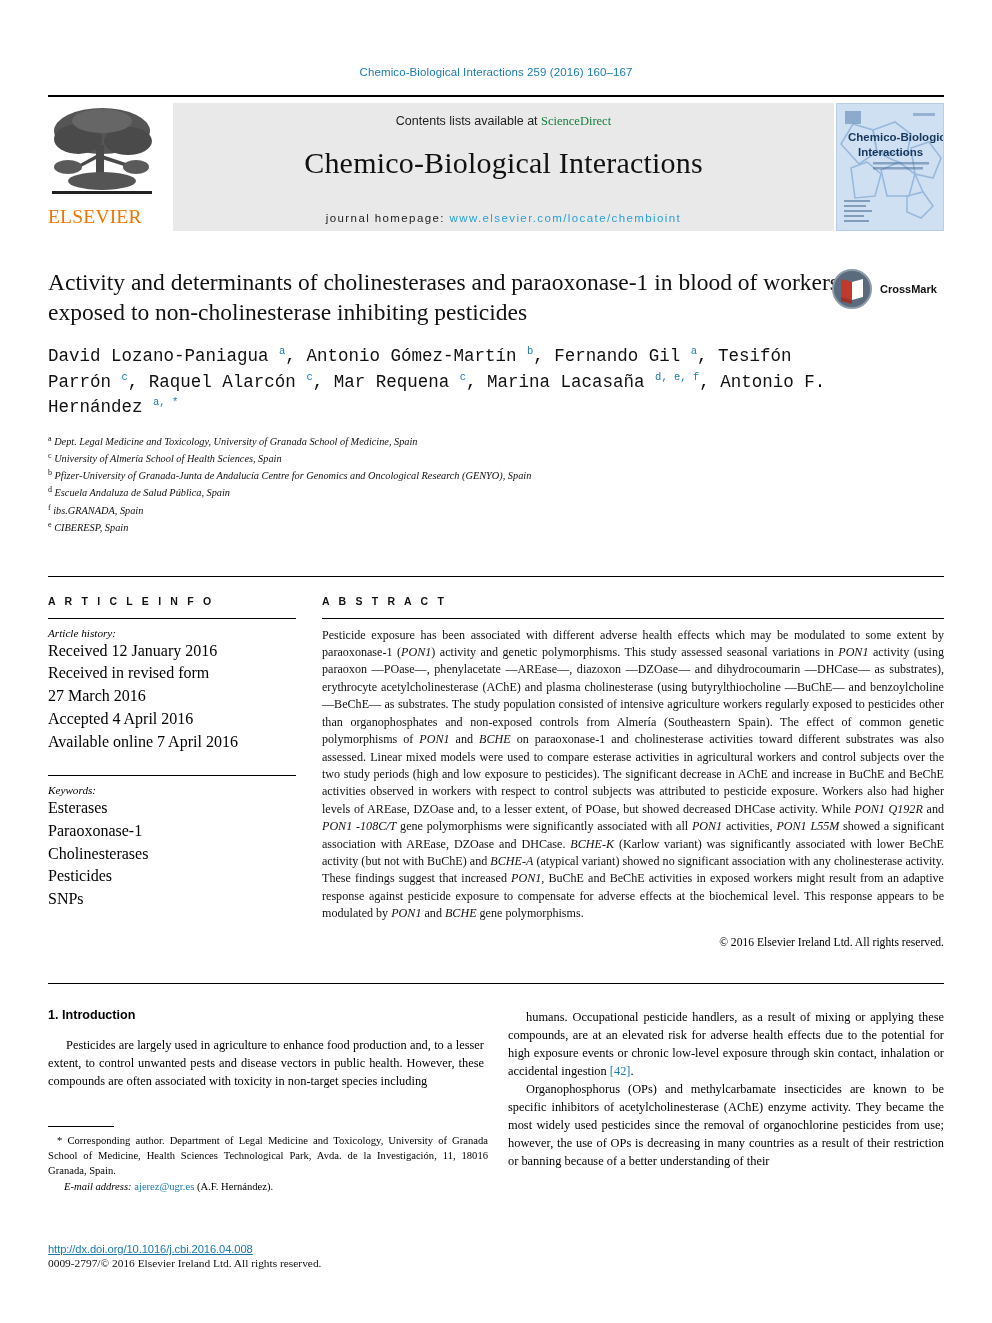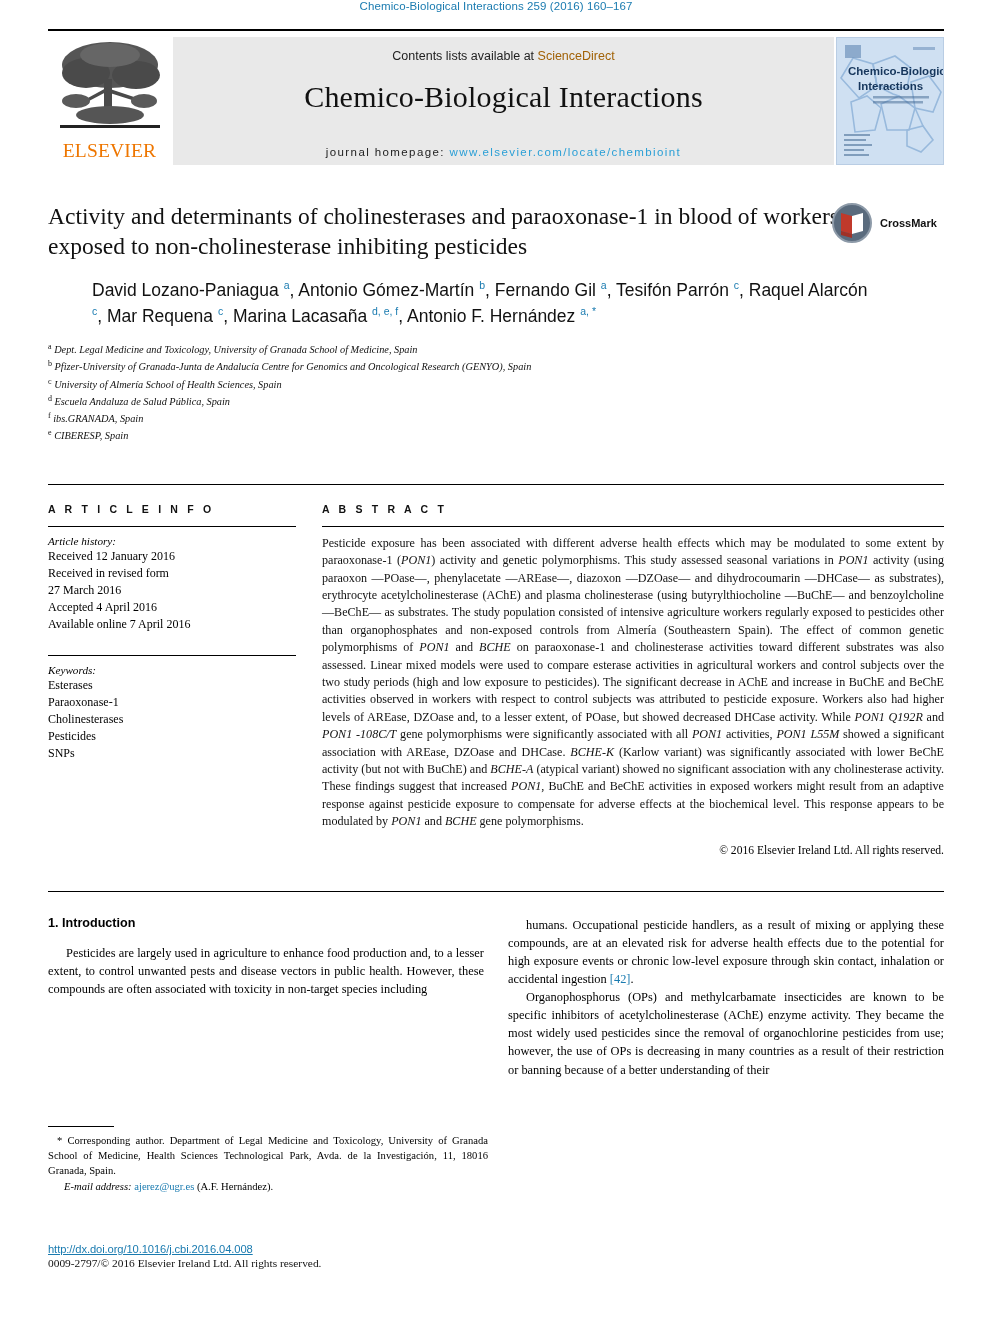--- a/index.html
+++ b/index.html
@@ -21,38 +21,38 @@
     height: 1323px;
     padding: 0;
   }
 
   
   .running-head {
     text-align: center;
     font-family: "Liberation Sans", sans-serif;
     font-size: 11.5px;
     color: #1a7bb0;
+    padding-top: 66px;
     letter-spacing: 0.1px;
   }
 
   
   .masthead {
     margin: 17px 48px 0 48px;
     border-top: 2px solid #000;
     padding-top: 6px;
     display: flex;
     align-items: stretch;
     height: 128px;
   }
   .elsevier-logo {
     width: 123px;
     flex: 0 0 123px;
     display: flex;
     flex-direction: column;
-    align-items: center;
     justify-content: flex-start;
     padding-top: 2px;
   }
   .tree-svg { display:block; }
   .elsevier-word {
     font-family: "Liberation Serif", serif;
     font-size: 19.5px;
     letter-spacing: 0.2px;
     color: #ee7600;
     font-weight: 400;
@@ -67,21 +67,21 @@
     justify-content: center;
     position: relative;
     margin-left: 2px;
   }
   .contents-line {
     font-family: "Liberation Sans", sans-serif;
     font-size: 12.5px;
     color: #222;
     margin-top: 4px;
   }
-  .contents-line .sd { color: #a16207; }
+  .contents-line .sd { color: #15803d; font-family: Liberation Serif, serif; }
   .journal-title {
     font-family: "Liberation Serif", serif;
     font-size: 30px;
     margin-top: 17px;
     color: #111;
     letter-spacing: 0.2px;
   }
   .homepage-line {
     font-family: "Liberation Sans", sans-serif;
     font-size: 11.5px;
@@ -123,27 +123,26 @@
     align-items: center;
     gap: 8px;
   }
   .crossmark-label {
     font-family: "Liberation Sans", sans-serif;
     font-size: 11px;
     font-weight: bold;
     color: #111;
   }
   .authors {
-    font-family: Liberation Sans, sans-serif;
+    font-family: Liberation Mono, monospace;
     font-size: 17.5px;
     line-height: 1.48;
     margin-top: 16px;
     max-width: 790px;
     color: #111;
-    margin-left: 44px;
   }
   .authors sup { color: #1a7bb0; font-size: 10.5px; }
   .affiliations {
     margin-top: 12px;
     font-style: italic;
     font-size: 10.3px;
     line-height: 1.52;
     color: #111;
   }
   .affiliations .aff sup { font-style: normal; font-size: 8px; }
@@ -169,21 +168,21 @@
   .rule {
     border-top: 1.5px solid #000;
     margin: 11px 0 8px 0;
   }
   .block-label {
     font-style: italic;
     font-size: 11.2px;
     margin-bottom: 1px;
   }
   .info-line {
-    font-size: 12px;
+    font-size: 16px;
     line-height: 1.42;
   }
   .kw-block { margin-top: 22px; }
   .kw-block .rule { margin-bottom: 8px; }
 
   .abstract-body {
     font-size: 12.1px;
     line-height: 1.44;
     text-align: justify;
     color: #111;
@@ -342,22 +341,22 @@
       </svg>
       <span class="crossmark-label">CrossMark</span>
     </div>
 
     <h1 class="paper-title">Activity and determinants of cholinesterases and paraoxonase-1 in blood of workers exposed to non-cholinesterase inhibiting pesticides</h1>
 
     <div class="authors"><span>David Lozano-Paniagua </span><sup>a</sup><span>, </span><span>Antonio Gómez-Martín </span><sup>b</sup><span>, </span><span>Fernando Gil </span><sup>a</sup><span>, </span><span>Tesifón Parrón </span><sup>c</sup><span>, </span><span>Raquel Alarcón </span><sup>c</sup><span>, </span><span>Mar Requena </span><sup>c</sup><span>, </span><span>Marina Lacasaña </span><sup>d, e, f</sup><span>, </span><span>Antonio F. Hernández </span><sup>a, *</sup></div>
 
     <div class="affiliations">
         <div class="aff"><sup>a</sup><span> Dept. Legal Medicine and Toxicology, University of Granada School of Medicine, Spain</span></div>
+        <div class="aff"><sup>c</sup><span> University of Almería School of Health Sciences, Spain</span></div>
         <div class="aff"><sup>b</sup><span> Pfizer-University of Granada-Junta de Andalucía Centre for Genomics and Oncological Research (GENYO), Spain</span></div>
-        <div class="aff"><sup>c</sup><span> University of Almería School of Health Sciences, Spain</span></div>
         <div class="aff"><sup>d</sup><span> Escuela Andaluza de Salud Pública, Spain</span></div>
         <div class="aff"><sup>f</sup><span> ibs.GRANADA, Spain</span></div>
         <div class="aff"><sup>e</sup><span> CIBERESP, Spain</span></div>
       </div>
   </div>
 
   <div class="info-abstract">
 
     <div class="col-info">
       <div class="sec-head">A R T I C L E  I N F O</div>

